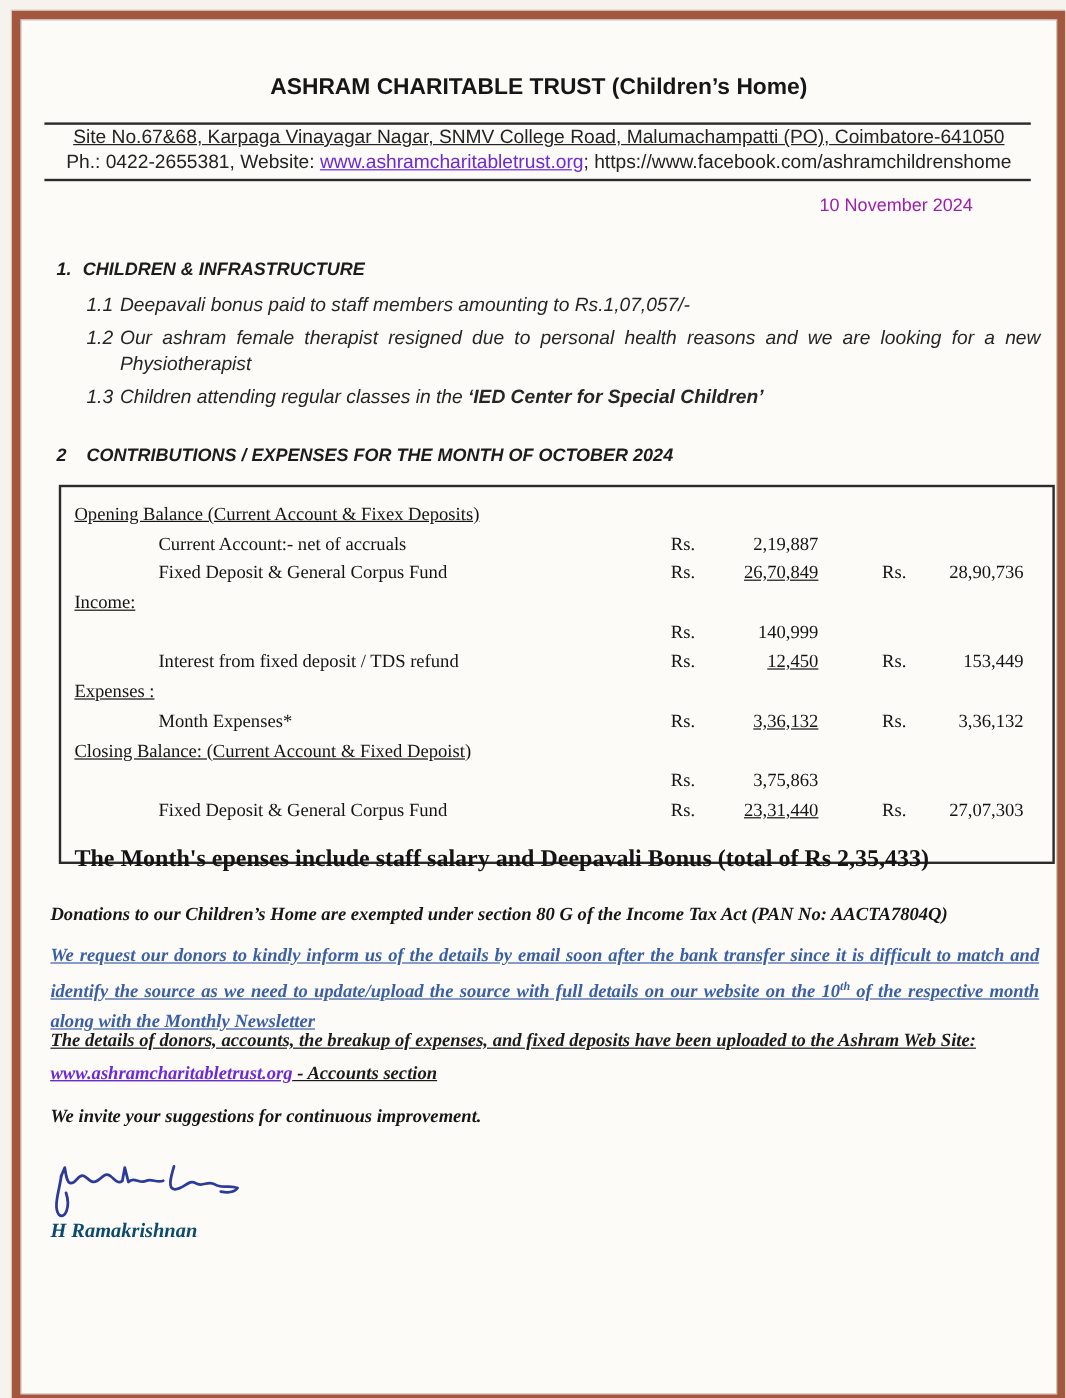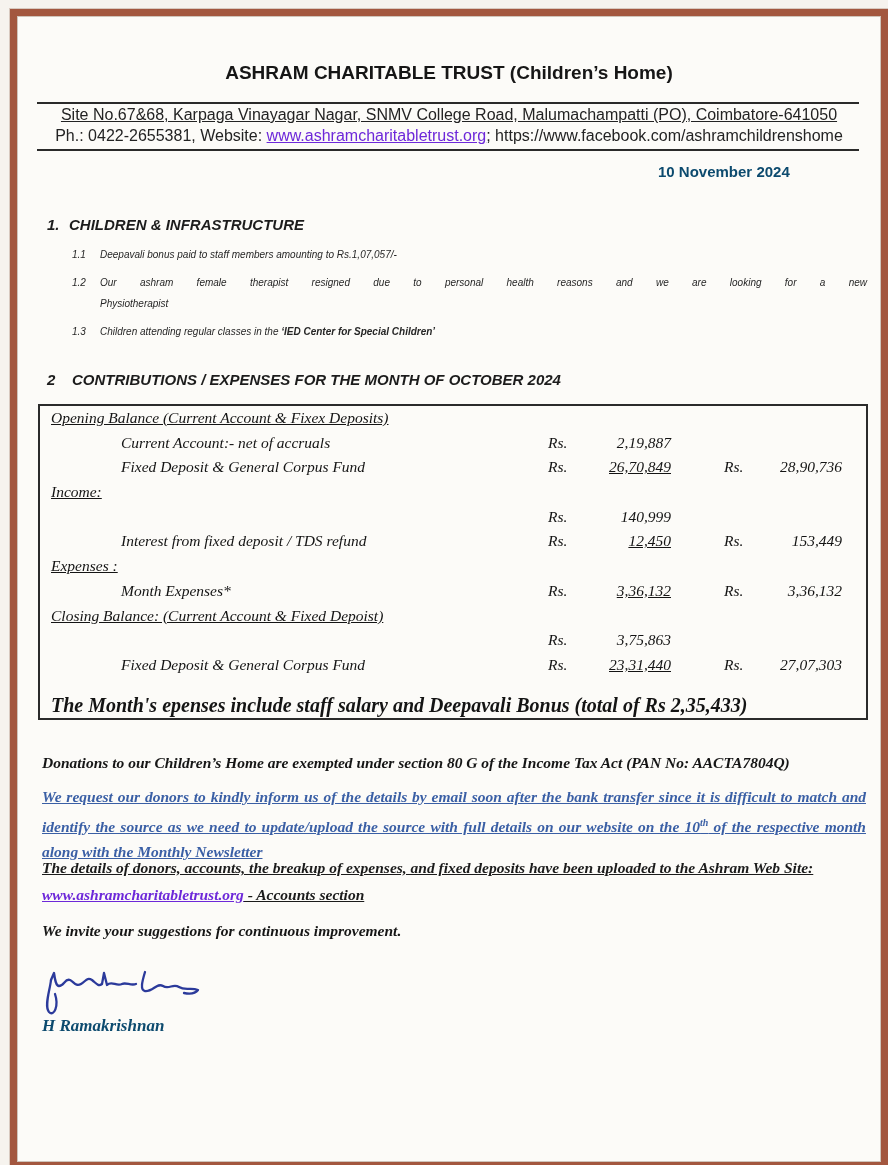--- a/index.html
+++ b/index.html
@@ -11,41 +11,41 @@
   .abs{position:absolute;}
 
   
   .doc-title{left:0;right:0;top:46px;text-align:center;font-weight:bold;font-size:19px;color:#161616;}
   .hr{left:20px;right:22px;height:0;border-top:2px solid #2a2a2a;}
   .addr1{left:0;right:0;top:90px;text-align:center;font-size:16px;text-decoration:underline;color:#232323;}
   .addr2{left:0;right:0;top:111px;text-align:center;font-size:16px;color:#232323;}
   a.link{color:#6d28d9;text-decoration:underline;}
 
   .stmt{left:52px;top:153px;font-weight:bold;font-size:15px;color:#1b1b1b;}
-  .date{left:641px;top:147px;font-weight:bold;font-size:15px;color:#0c4a6e;}
+  .date{left:666px;top:147px;font-weight:normal;font-size:15px;color:#a21caf;}
 
   
   .sec-head{font-weight:bold;font-style:italic;font-size:15px;color:#1c1c1c;display:flex;}
   .sec1{left:30px;top:200px;}
   .sec2{left:30px;top:355px;}
   .sec-num{width:22px;}
   .sec2 .sec-num{width:25px;}
 
   
-  .items{left:55px;top:228px;width:795px;font-style:italic;font-size:10px;color:#262626;}
+  .items{left:55px;top:228px;width:795px;font-style:italic;font-size:16px;color:#262626;}
   .item-row{display:flex;margin-bottom:7px;line-height:21px;}
   .item-num{width:28px;flex:none;}
   .item-text{flex:1;}
   .just{text-align:justify;text-align-last:justify;}
   .b{font-weight:bold;}
 
   
-  .tbox{left:21px;top:388px;width:830px;height:316px;border:2px solid #2b2b2b;
-        font-family:"Liberation Serif",serif;font-style:italic;font-size:15.5px;color:#141414;
-        box-sizing:border-box;}
+  .tbox{left:32px;top:388px;width:830px;height:316px;border:2px solid #2b2b2b;
+        font-family:"Liberation Serif",serif;font-size:15.5px;color:#141414;
+        padding-top:11px;box-sizing:border-box;}
   .trow{position:relative;height:24.7px;line-height:24.7px;}
   .trow .lbl{position:absolute;left:81px;white-space:nowrap;}
   .trow.cat .lbl{left:11px;text-decoration:underline;}
   .trow .rs1{position:absolute;left:508px;}
   .trow .amt1{position:absolute;right:195px;}
   .trow .rs2{position:absolute;left:684px;}
   .trow .amt2{position:absolute;right:24px;}
   .u{text-decoration:underline;}
   .tfoot{position:relative;margin-top:16px;padding-left:11px;font-weight:bold;font-size:20px;}
 

